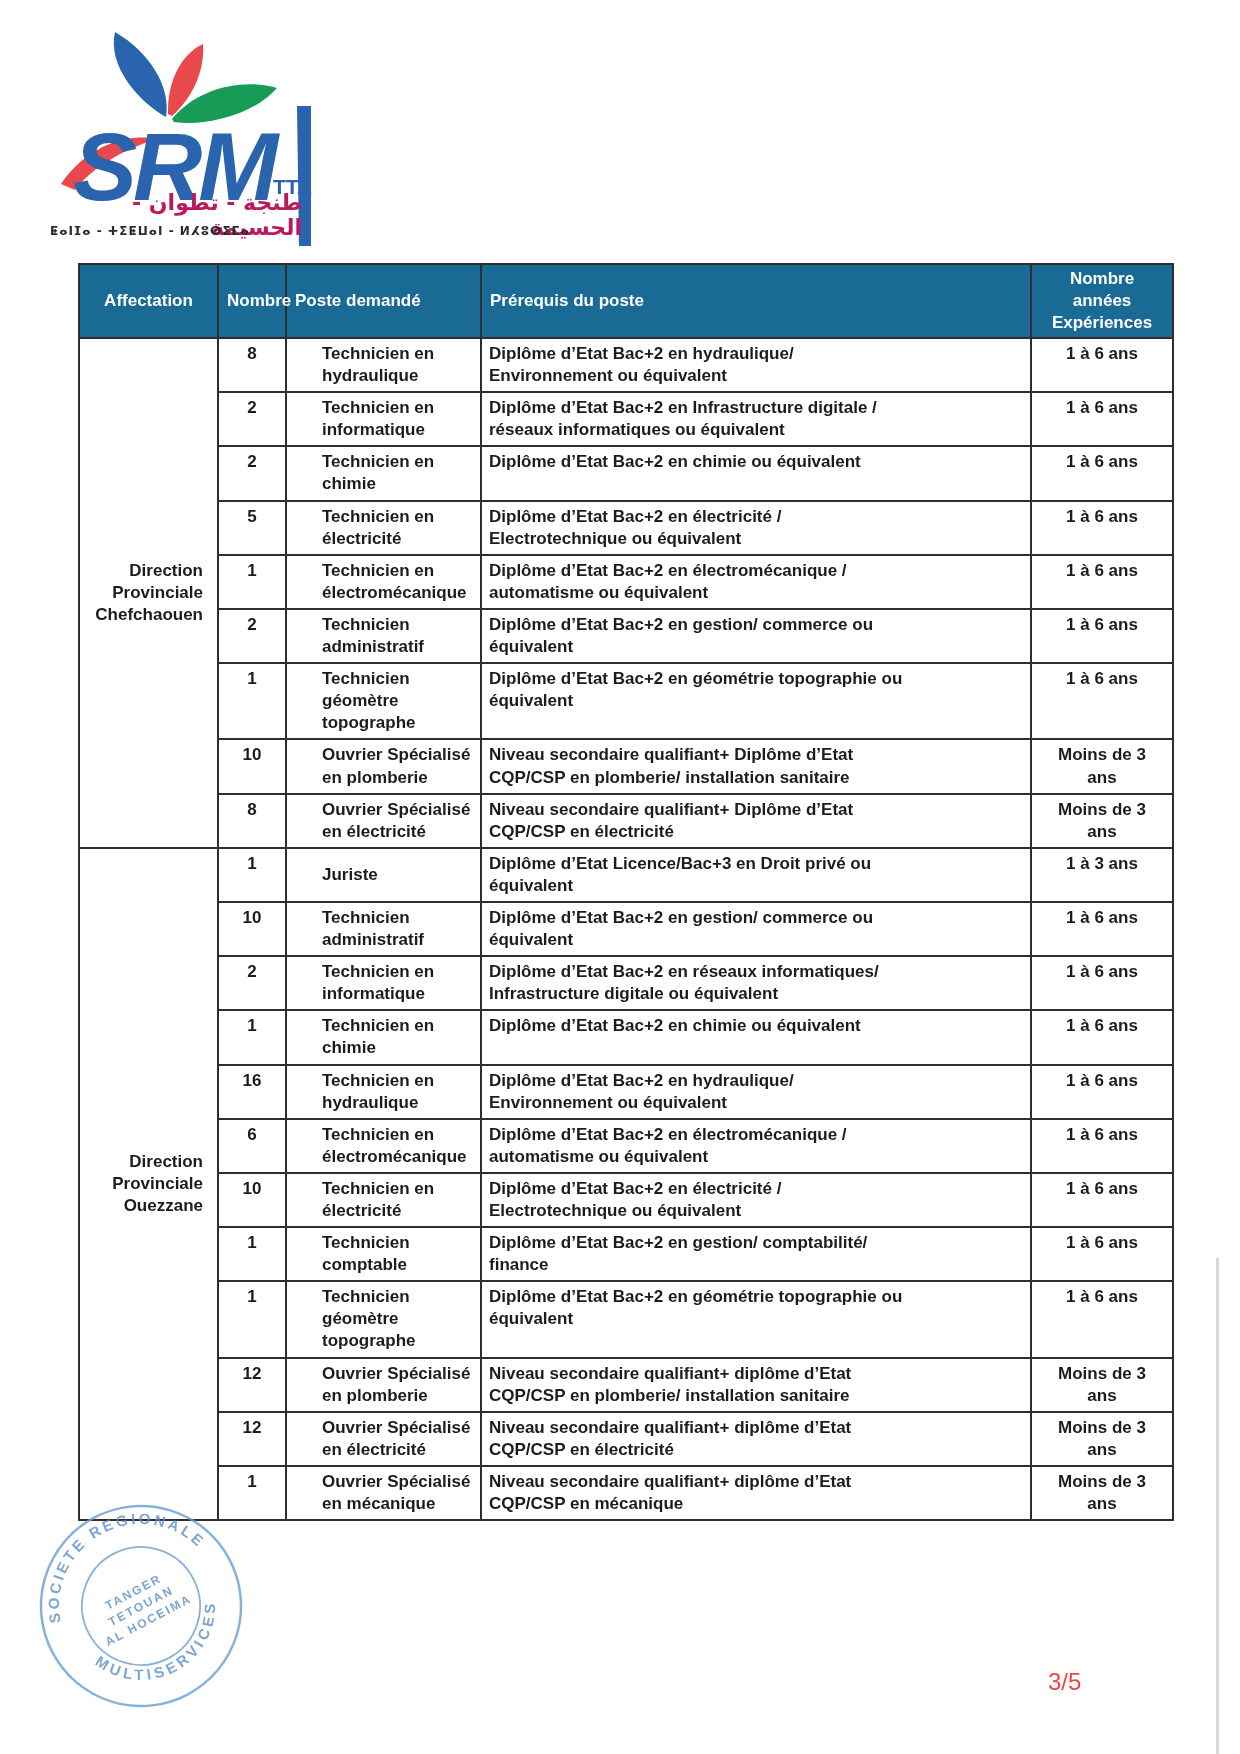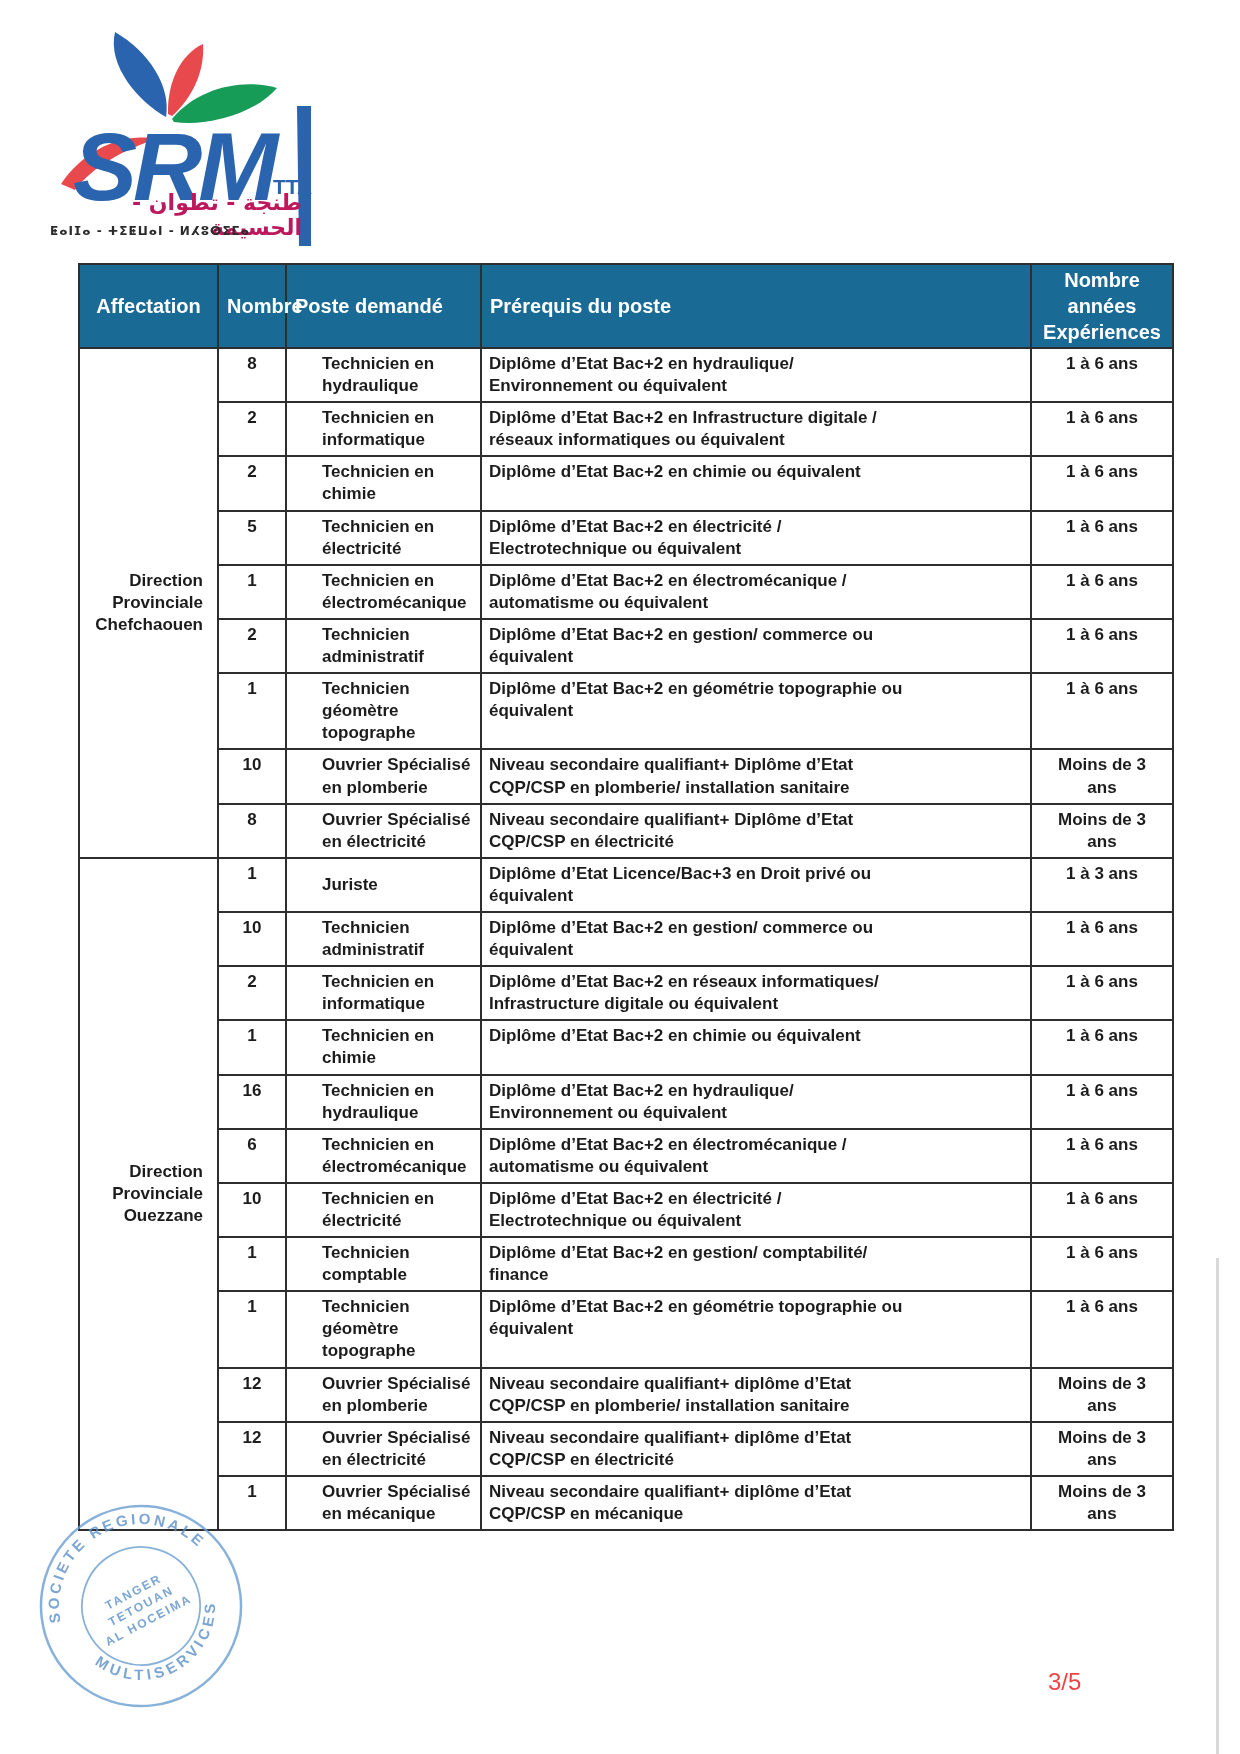--- a/index.html
+++ b/index.html
@@ -21,21 +21,21 @@
   }
   
   table.jobs{
     position:absolute; left:78px; top:263px; width:1094px;
     border-collapse:collapse; table-layout:fixed;
     font-family:"Liberation Sans",sans-serif; font-size:17px; font-weight:bold;
     color:#1c1c1c; line-height:1.3;
   }
   table.jobs th, table.jobs td{ border:2px solid #2e2e2e; }
   table.jobs thead th{
-    background:#1a6a96; color:#ffffff; height:68px; font-size:20px;
+    background:#1a6a96; color:#ffffff; height:68px; font-size:17px;
     vertical-align:middle; padding:2px 8px;
   }
   th.h-aff{ text-align:center; }
   th.h-nombre{ padding:2px 2px; }
   th.h-poste{ text-align:left; }
   th.h-prereq{ text-align:left; padding-left:12px;margin-left:19px; }
   th.h-exp{ text-align:center; padding:2px 16px; }
   td{ vertical-align:top; padding:4px 7px; }
   td.aff{ vertical-align:middle; text-align:right; padding:4px 14px; }
   td.num{ text-align:center; }

